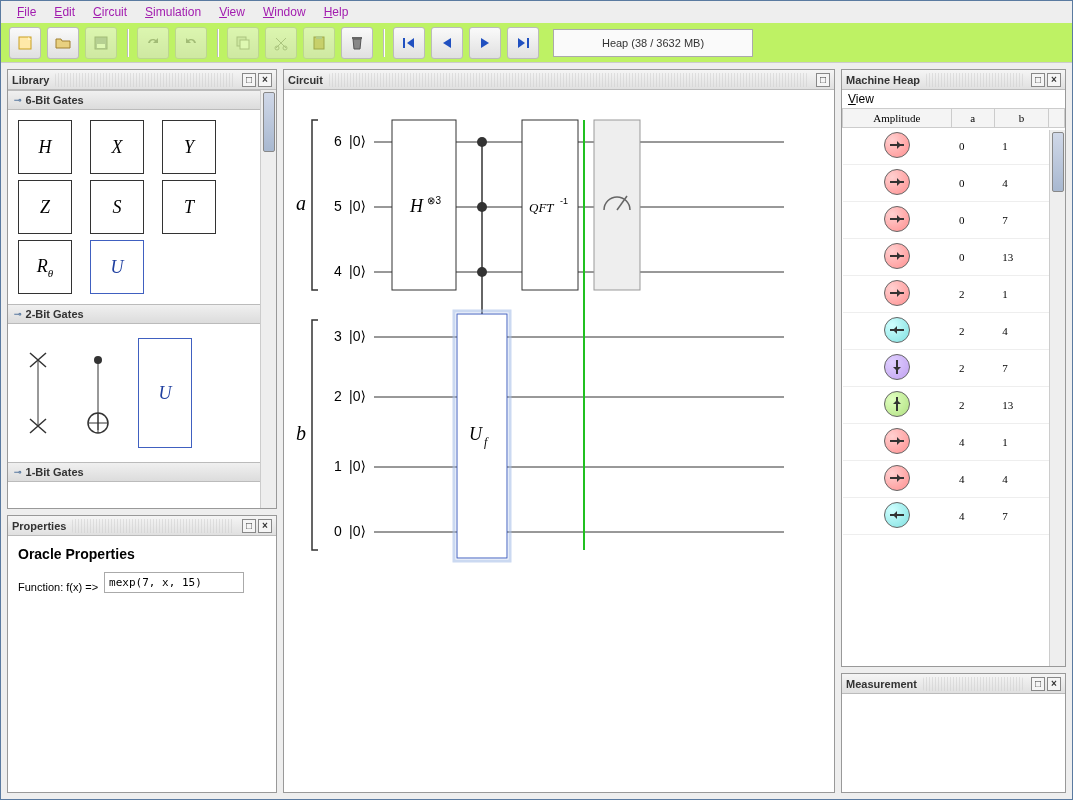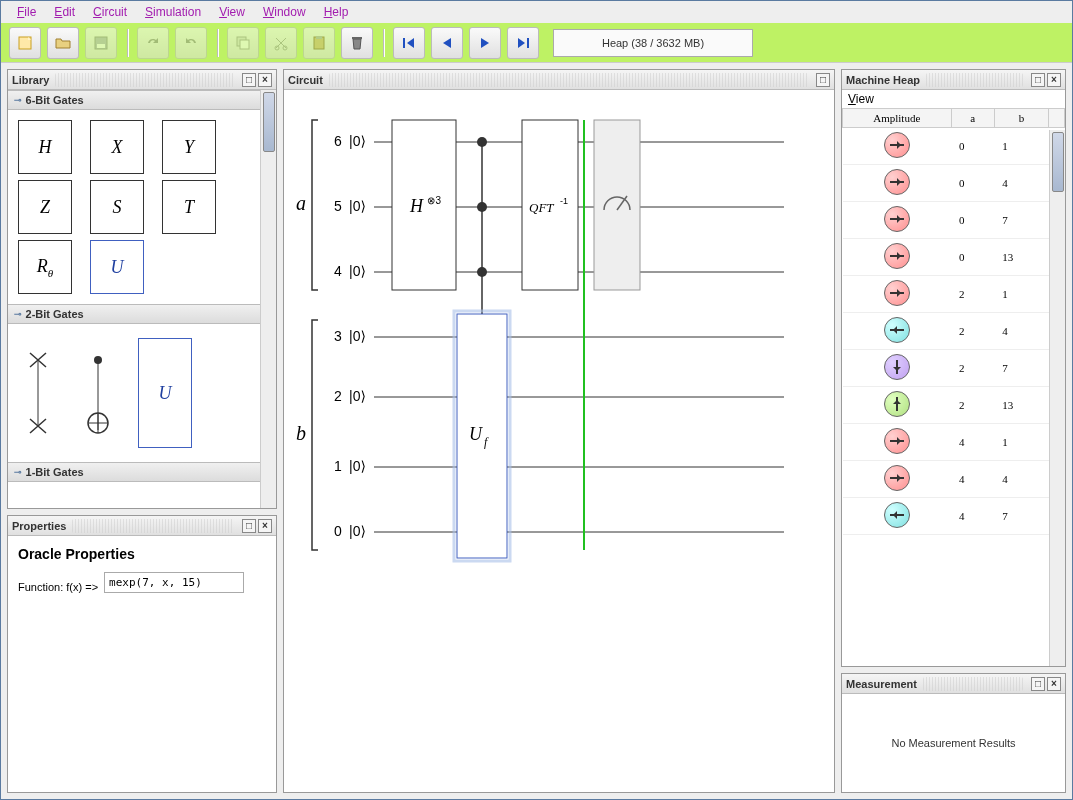--- a/index.html
+++ b/index.html
@@ -415,18 +415,17 @@
         </div>
       </div>
 
       <div class="panel" style="height:120px">
         <div class="panel-header">
           <span>Measurement</span>
           <div class="spacer"></div>
           <div class="hbtn">□</div>
           <div class="hbtn">×</div>
         </div>
-        <div class="measurements-body">No Measurement Results</div>
       </div>
     </div>
 
   </div>
 </div>
 
 </body></html>

